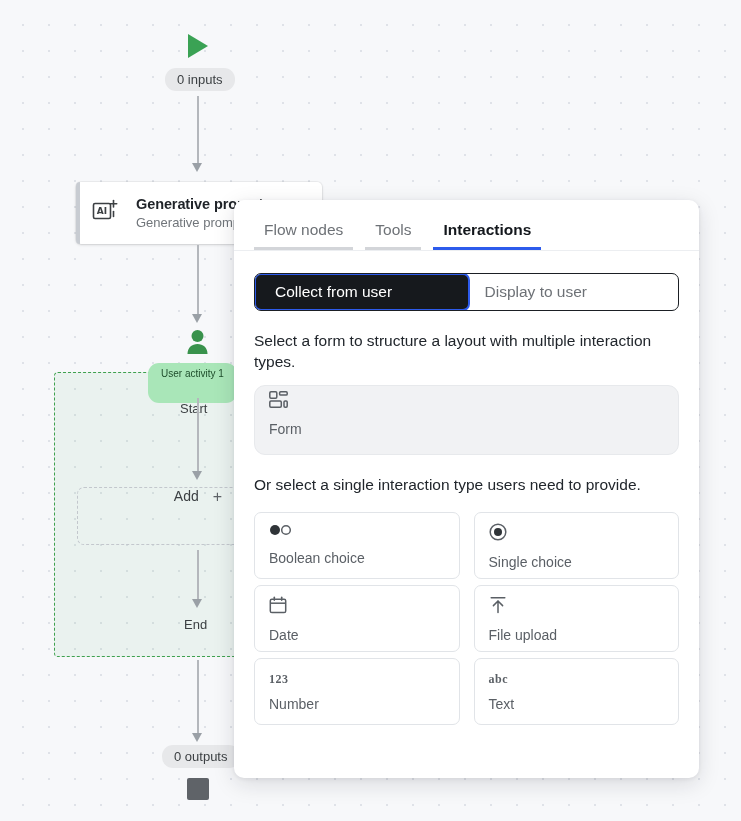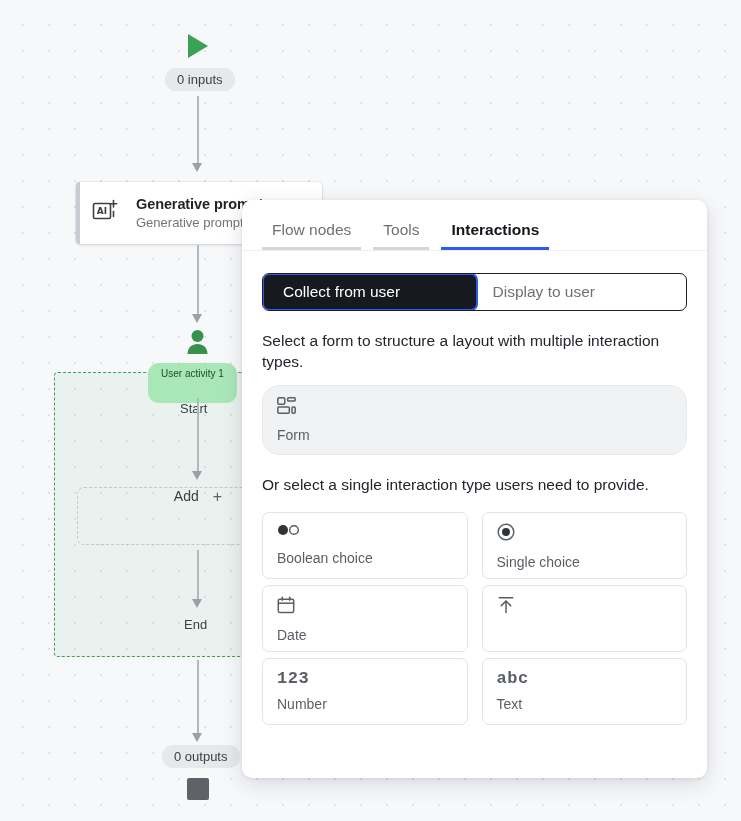--- a/index.html
+++ b/index.html
@@ -176,21 +176,21 @@
     justify-content: center;
     gap: 14px;
     font-size: 14px;
     color: #3c4043;
   }
   #add-plus { font-size: 16px; color: #5f6368; }
 
   
   #panel {
     position: absolute;
-    left: 242px;
+    left: 234px;
     top: 200px;
     width: 465px;
     height: 578px;
     background: #ffffff;
     border-radius: 10px;
     box-shadow: 0 6px 22px rgba(20,25,35,.13), 0 1px 4px rgba(20,25,35,.08);
     overflow: hidden;
   }
 
   #tabs {
@@ -254,22 +254,22 @@
     line-height: 1.35;
     margin-top: 20px;
     margin-bottom: 12px;
   }
 
   #form-card {
     width: 100%;
     height: 70px;
     background: #f1f2f4;
     border: 1px solid #e7e9ec;
-    border-radius: 17px;
-    padding: 11px 14px;
+    border-radius: 11px;
+    padding: 5px 14px;
     cursor: pointer;
   }
   .card-label {
     font-size: 14px;
     color: #5a5f65;
     margin-top: 9px;
   }
 
   #type-grid {
     display: grid;
@@ -282,22 +282,22 @@
     background: #ffffff;
     border: 1px solid #e1e4e8;
     border-radius: 7px;
     padding: 10px 14px;
     cursor: pointer;
   }
 
   .icn { display: block; color: #5a5f65; }
 
   .glyph-icon {
-    font-family: Liberation Mono, monospace;
-    font-size: 17px;
+    font-family: Liberation Serif, serif;
+    font-size: 12px;
     font-weight: bold;
     color: #5a5f65;
     line-height: 16px;
     letter-spacing: .5px;
   }
 </style>
 </head>
 <body>
 
 <div id="canvas">
@@ -442,20 +442,21 @@
       </div>
 
       <div class="type-card">
         <span class="icn">
           <svg width="18" height="18" viewBox="0 0 18 18" aria-hidden="true">
             <path d="M2.2 1.8 H15.8" stroke="#5a5f65" stroke-width="1.5" stroke-linecap="round"></path>
             <path d="M9 16.4 V5.3" stroke="#5a5f65" stroke-width="1.5" stroke-linecap="round"></path>
             <path d="M4.4 9.6 L9 5 L13.6 9.6" fill="none" stroke="#5a5f65" stroke-width="1.5" stroke-linecap="round" stroke-linejoin="round"></path>
           </svg>
         </span>
+        <div class="card-label">File upload</div>
       </div>
 
       <div class="type-card">
         <span class="glyph-icon">123</span>
         <div class="card-label">Number</div>
       </div>
 
       <div class="type-card">
         <span class="glyph-icon">abc</span>
         <div class="card-label">Text</div>

